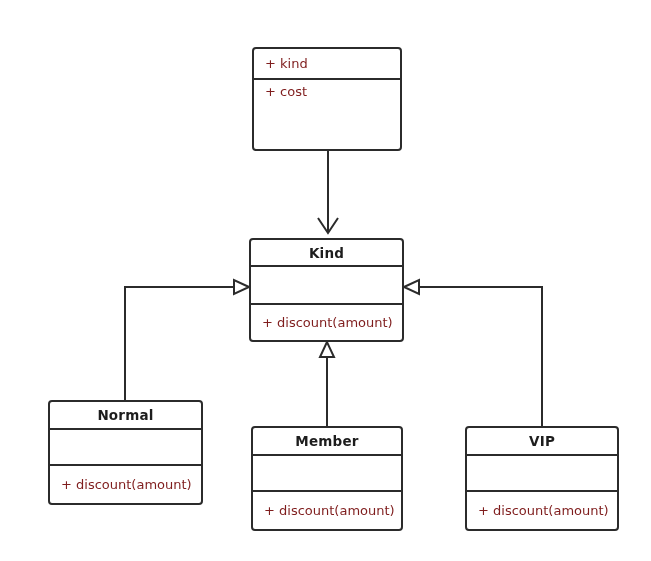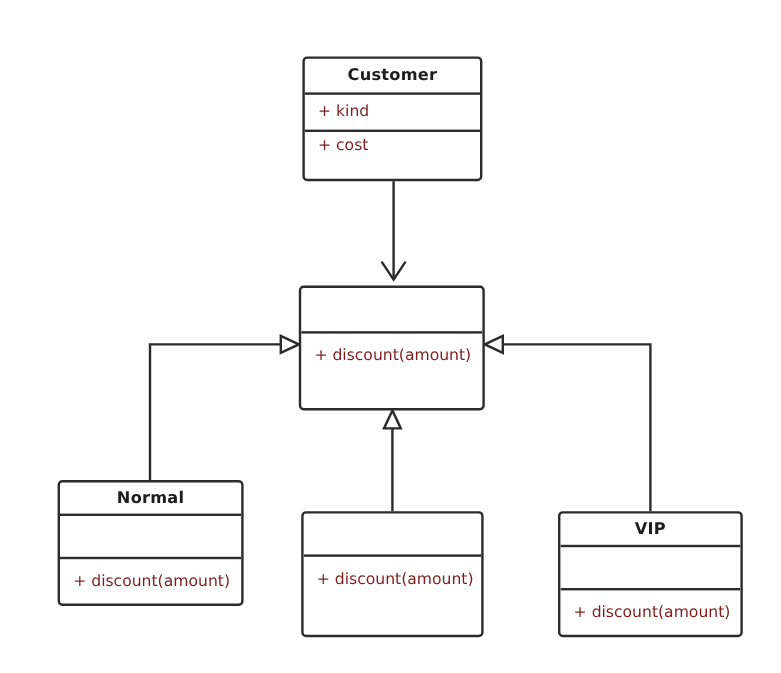--- a/index.html
+++ b/index.html
@@ -103,37 +103,38 @@
 
       <g>
         <polyline points="542,426 542,287 419,287" fill="none"></polyline>
         <polygon points="404,287 419,280 419,294" fill="#ffffff"></polygon>
       </g>
 
     </g>
   </svg>
 
   <div class="uml-class" id="class-customer">
-    <div class="uml-name">Customer</div>
     <div class="uml-compartment divided uml-attr-kind">+ kind</div>
     <div class="uml-compartment uml-attr-cost">+ cost</div>
   </div>
 
   <div class="uml-class" id="class-kind">
+    <div class="uml-name">Kind</div>
     <div class="uml-compartment divided empty uml-attrs"></div>
     <div class="uml-compartment uml-ops">+ discount(amount)</div>
   </div>
 
   <div class="uml-class leaf" id="class-normal">
     <div class="uml-name">Normal</div>
     <div class="uml-compartment divided empty uml-attrs"></div>
     <div class="uml-compartment uml-ops">+ discount(amount)</div>
   </div>
 
   <div class="uml-class leaf" id="class-member">
+    <div class="uml-name">Member</div>
     <div class="uml-compartment divided empty uml-attrs"></div>
     <div class="uml-compartment uml-ops">+ discount(amount)</div>
   </div>
 
   <div class="uml-class leaf" id="class-vip">
     <div class="uml-name">VIP</div>
     <div class="uml-compartment divided empty uml-attrs"></div>
     <div class="uml-compartment uml-ops">+ discount(amount)</div>
   </div>
 

